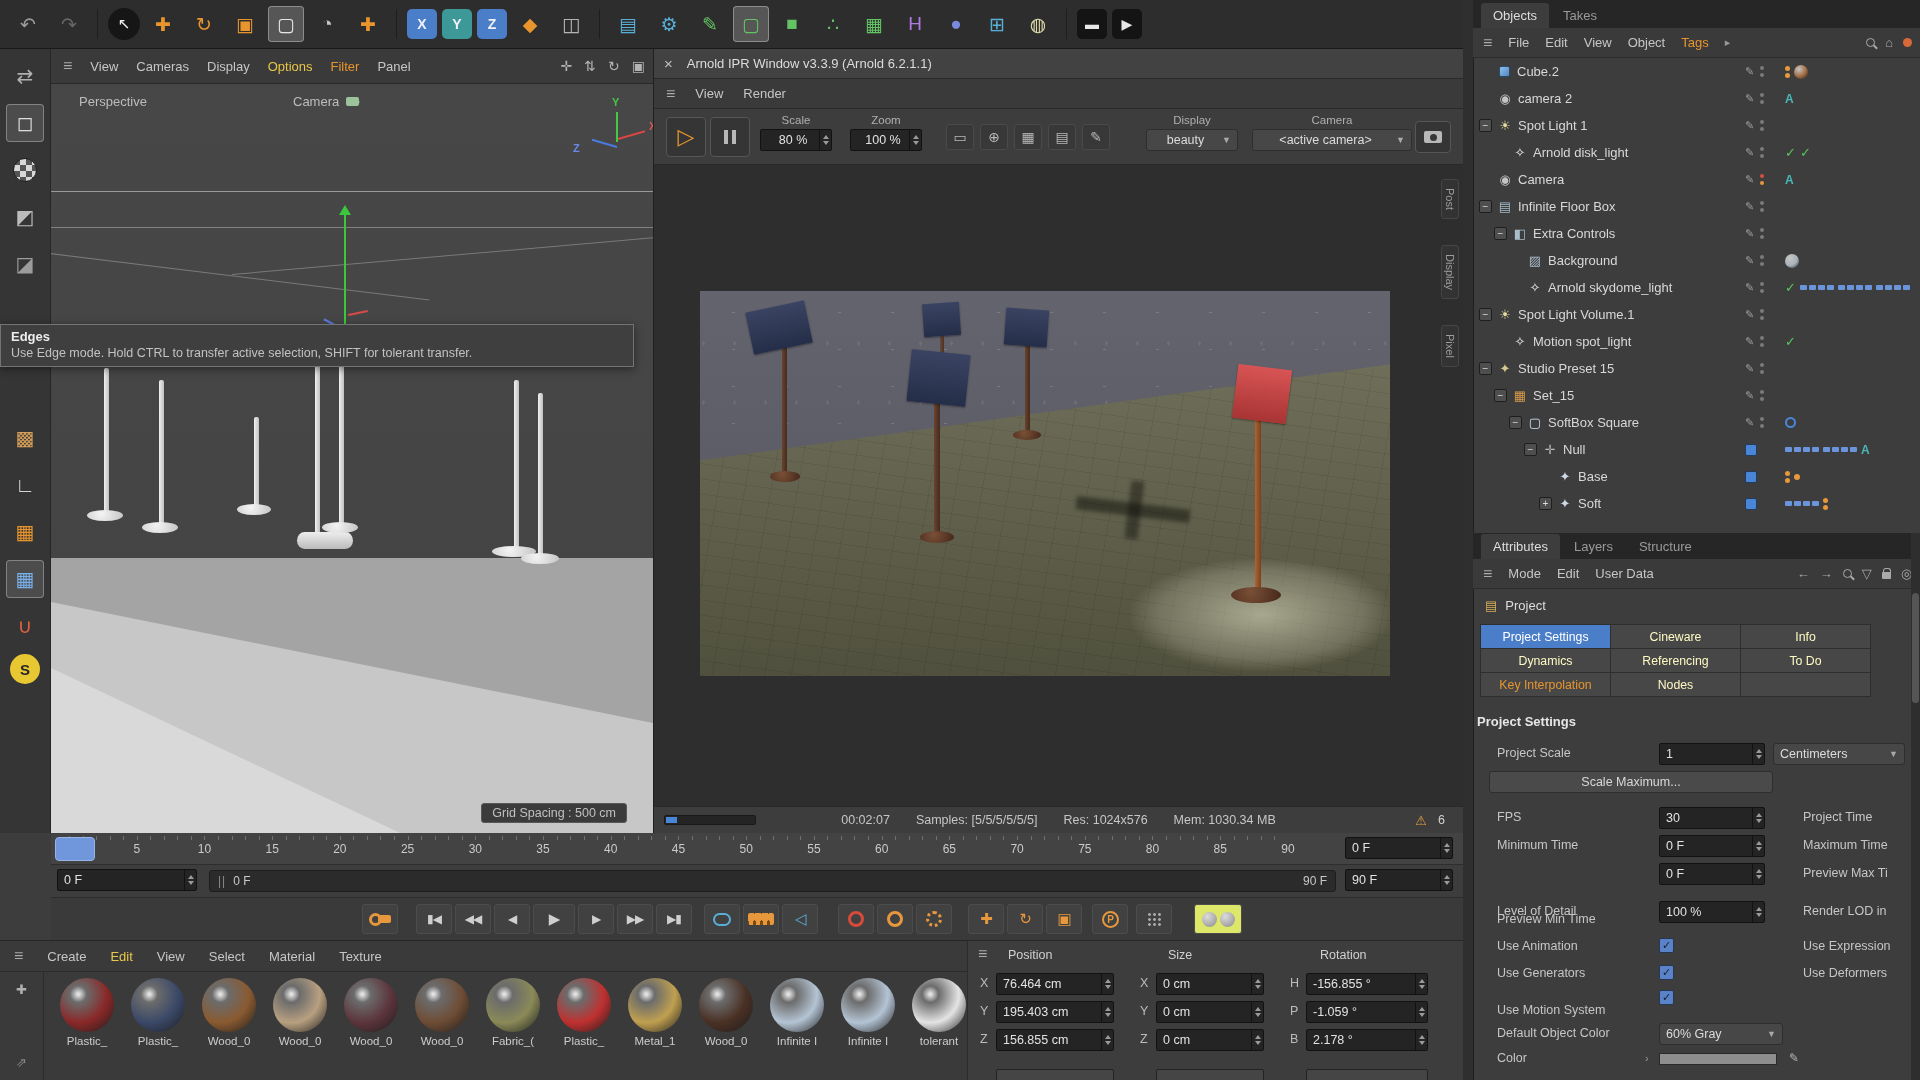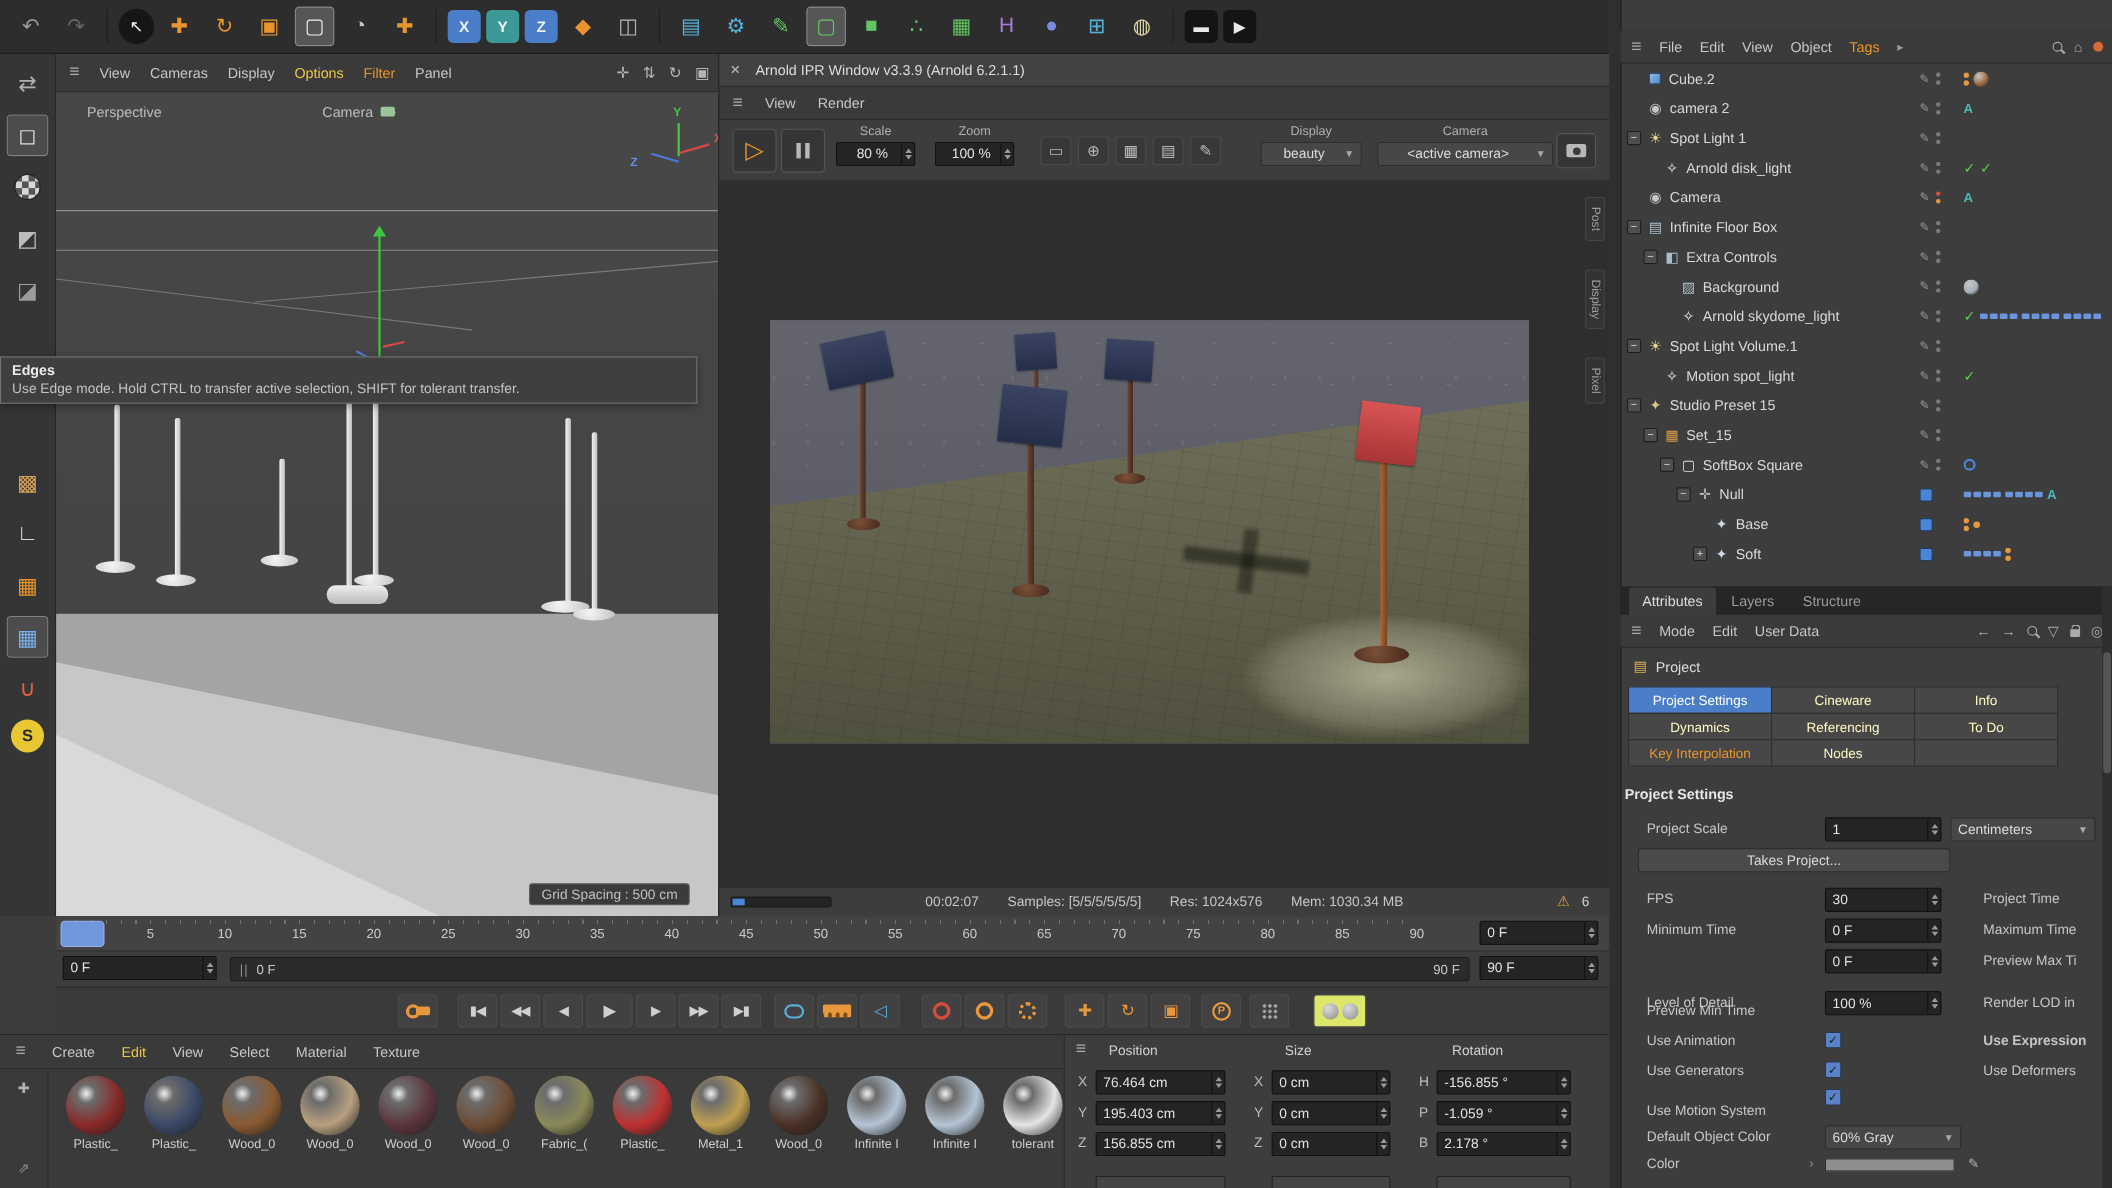--- a/index.html
+++ b/index.html
@@ -675,20 +675,24 @@
       <div class="fbox co-field" style="left: 338px; top: 88px; width: 122px;">
         <span class="fval">2.178 °</span>
         <span class="spin">
           <i class="up"></i>
           <i class="dn"></i>
         </span>
       </div>
     </div>
 
   <div class="right-panel">
+    <div class="ptabs" style="top:0;height:28px">
+        <span class="otab active">Objects</span>
+        <span class="otab">Takes</span>
+      </div>
     <div class="pmenubar" style="top:28px;height:30px">
       <span class="hamb">≡</span>
       <span style="display:flex;gap:16px">
           <span class="mi">File</span>
           <span class="mi">Edit</span>
           <span class="mi">View</span>
           <span class="mi">Object</span>
           <span class="mi" style="color: rgb(232, 149, 46);">Tags</span>
         </span>
       <span style="color:#999;font-size:11px">▸</span>
@@ -1024,21 +1028,21 @@
           <span class="fval">1</span>
           <span class="spin">
             <i class="up"></i>
             <i class="dn"></i>
           </span>
         </div>
         <div class="dd" style="position: absolute; left: 310px; top: 743px; width: 132px;">
           <span class="ddval">Centimeters</span>
           <span class="caret">▼</span>
         </div>
-        <div class="abtn" style="top: 771px;">Takes Project...</div>
+        <div class="abtn" style="top: 771px;">Scale Maximum...</div>
         <span class="alabel" style="top: 810px;">FPS</span>
         <div class="fbox afield" style="top: 807px; width: 106px;">
           <span class="fval">30</span>
           <span class="spin">
             <i class="up"></i>
             <i class="dn"></i>
           </span>
         </div>
         <span class="aright" style="top: 810px;">Project Time</span>
         <span class="alabel" style="top: 838px;">Minimum Time</span>
@@ -1063,21 +1067,21 @@
         <div class="fbox afield" style="top: 901px; width: 106px;">
           <span class="fval">100 %</span>
           <span class="spin">
             <i class="up"></i>
             <i class="dn"></i>
           </span>
         </div>
         <span class="aright" style="top: 904px;">Render LOD in</span>
         <span class="alabel" style="top: 939px;">Use Animation</span>
         <div class="achk" style="top: 938px;">✓</div>
-        <span class="aright" style="top: 939px; font-weight: bold;">Use Expression</span>
+        <span class="aright" style="top: 939px;">Use Expression</span>
         <span class="alabel" style="top: 966px;">Use Generators</span>
         <div class="achk" style="top: 965px;">✓</div>
         <span class="aright" style="top: 966px;">Use Deformers</span>
         <span class="alabel" style="top: 991px; margin-top: 12px;">Use Motion System</span>
         <div class="achk" style="top: 990px;">✓</div>
         <span class="alabel" style="top: 1026px;">Default Object Color</span>
         <div class="dd" style="position: absolute; left: 196px; top: 1023px; width: 124px;">
           <span class="ddval">60% Gray</span>
           <span class="caret">▼</span>
         </div>

